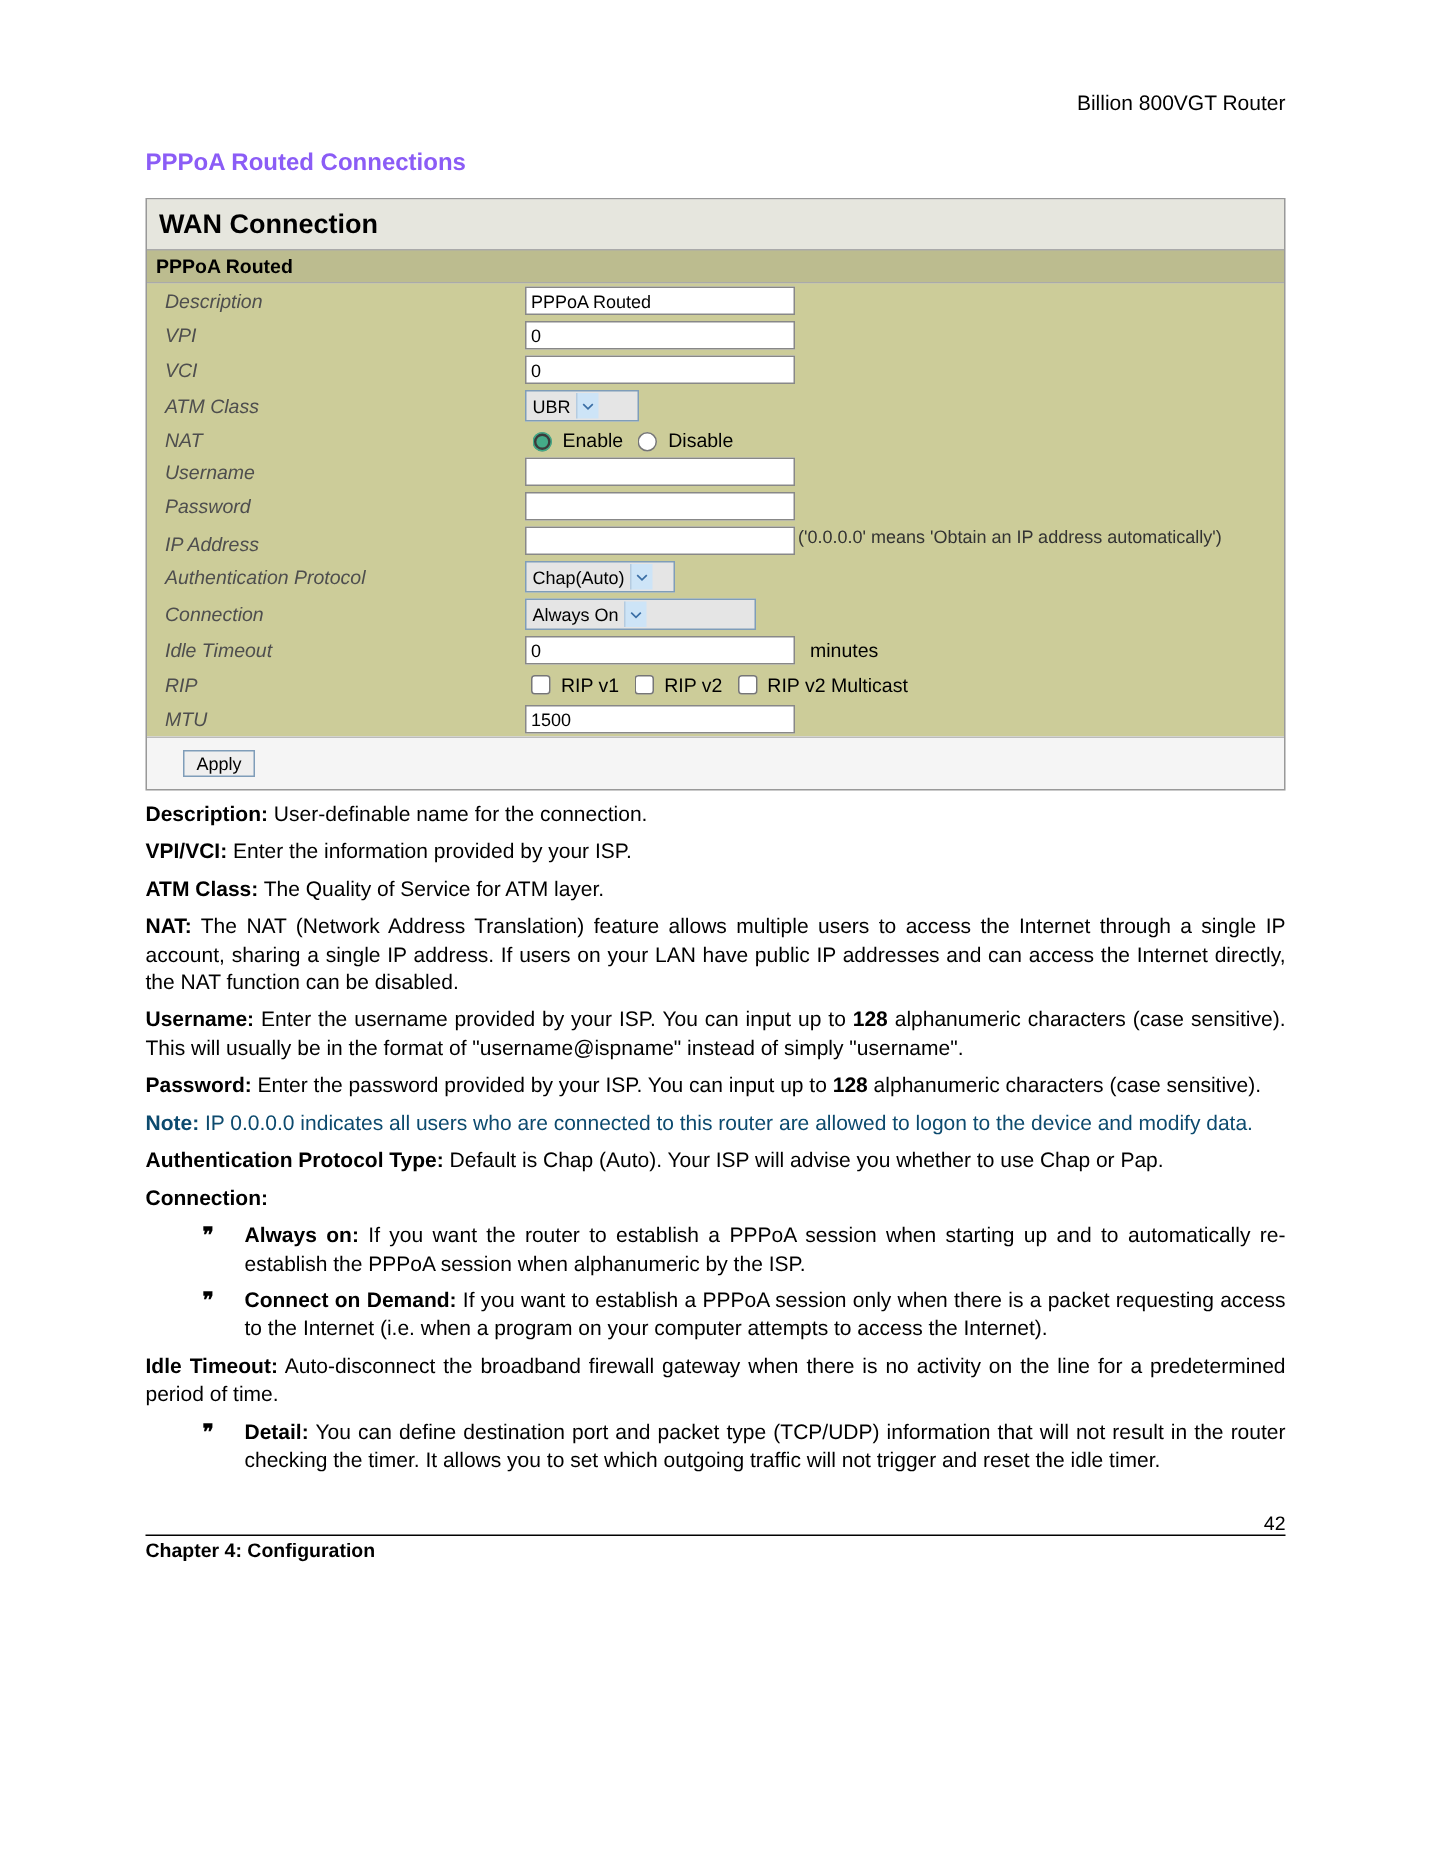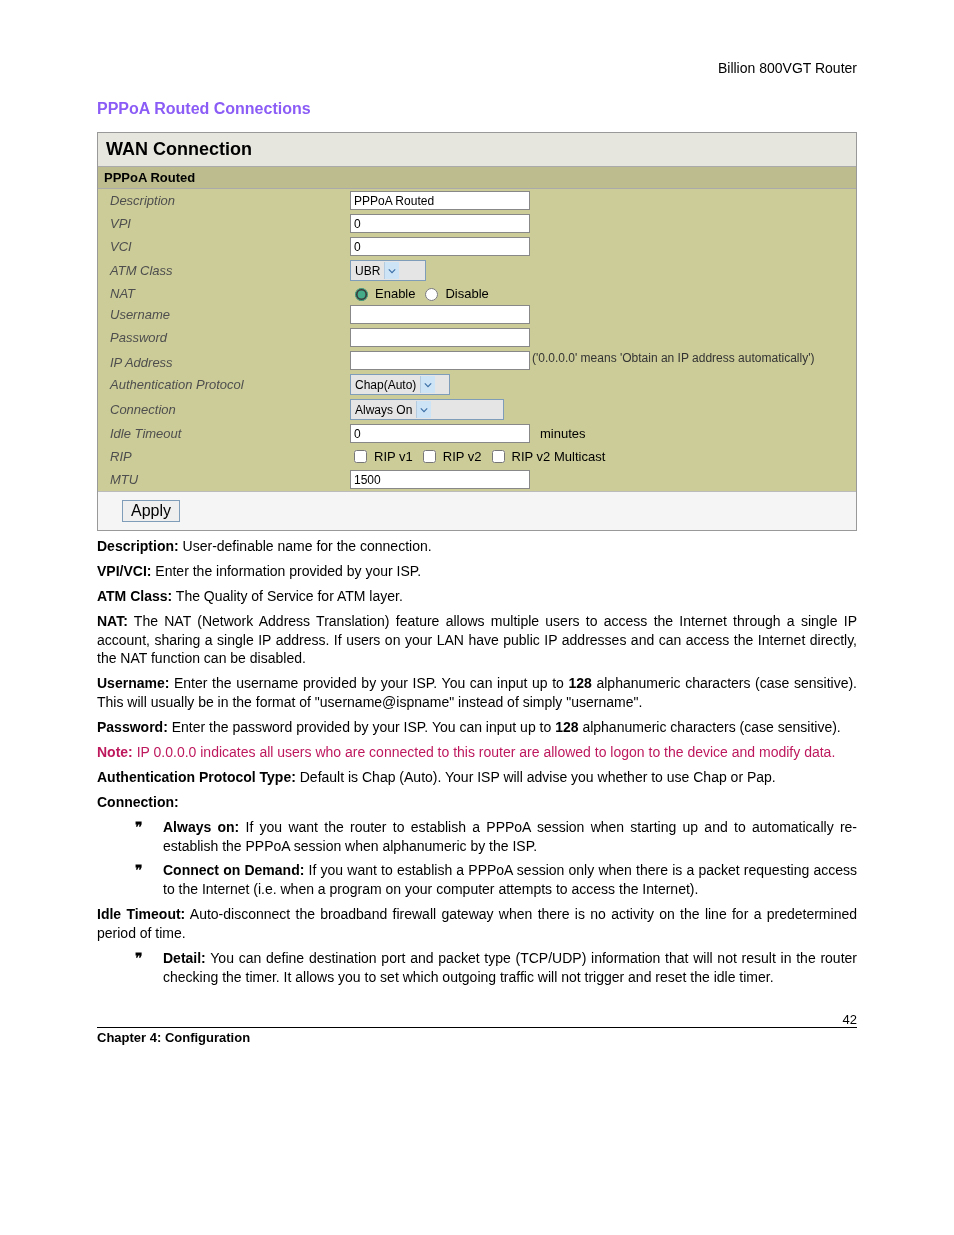--- a/index.html
+++ b/index.html
@@ -109,29 +109,29 @@
   .apply-row {
     background: #f5f5f5;
     padding: 8px 24px;
     border-top: 1px solid #bbb;
   }
   .apply-btn {
     display: inline-block;
     border: 1px solid #7f9db9;
     background: #efefef;
     padding: 1px 8px;
-    font-size: 16px;
+    font-size: 12px;
     cursor: pointer;
   }
   .doc-body {
     font-size: 14px;
     line-height: 1.35;
   }
   .doc-body p { margin: 6px 0; }
-  .note { color: #be185d; }
+  .note { color: #0c4a6e; }
   .doc-body .just { text-align: justify; }
   .bullet-list { margin-left: 38px; }
   .bullet-row { display: flex; margin: 6px 0; text-align: justify; }
   .bullet-glyph { width: 28px; flex-shrink: 0; font-weight: bold; font-size: 14px; }
   .page-footer {
     margin-top: 40px;
     border-top: 1px solid #000;
     display: flex;
     justify-content: space-between;
     align-items: flex-end;

